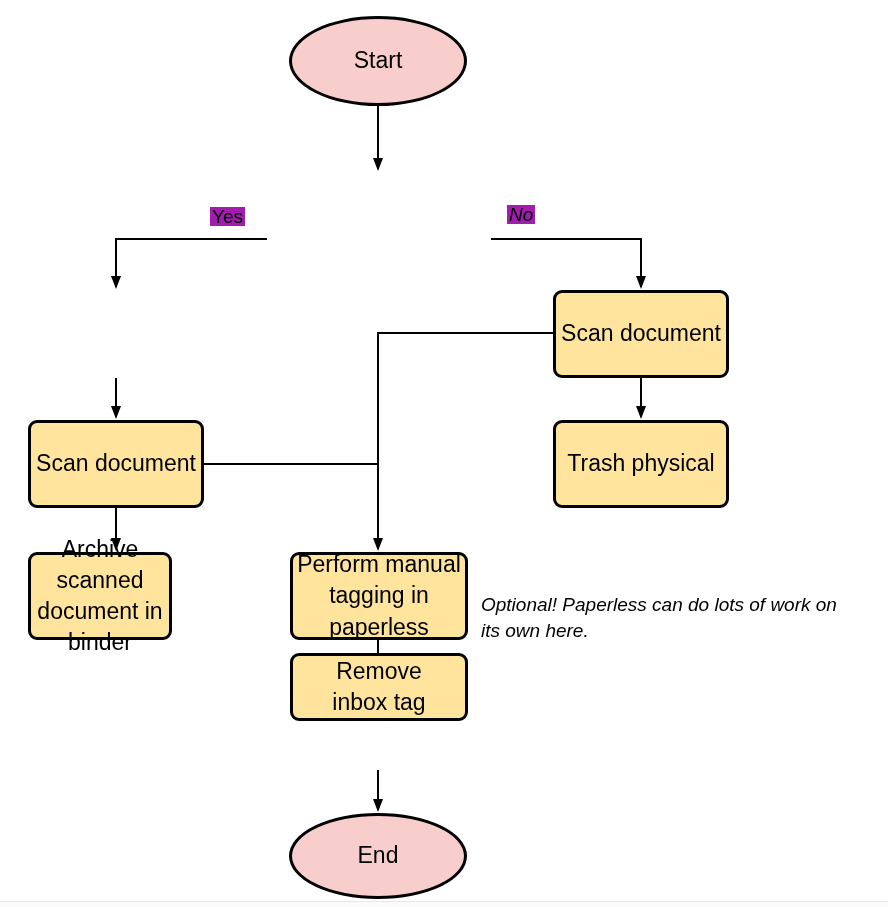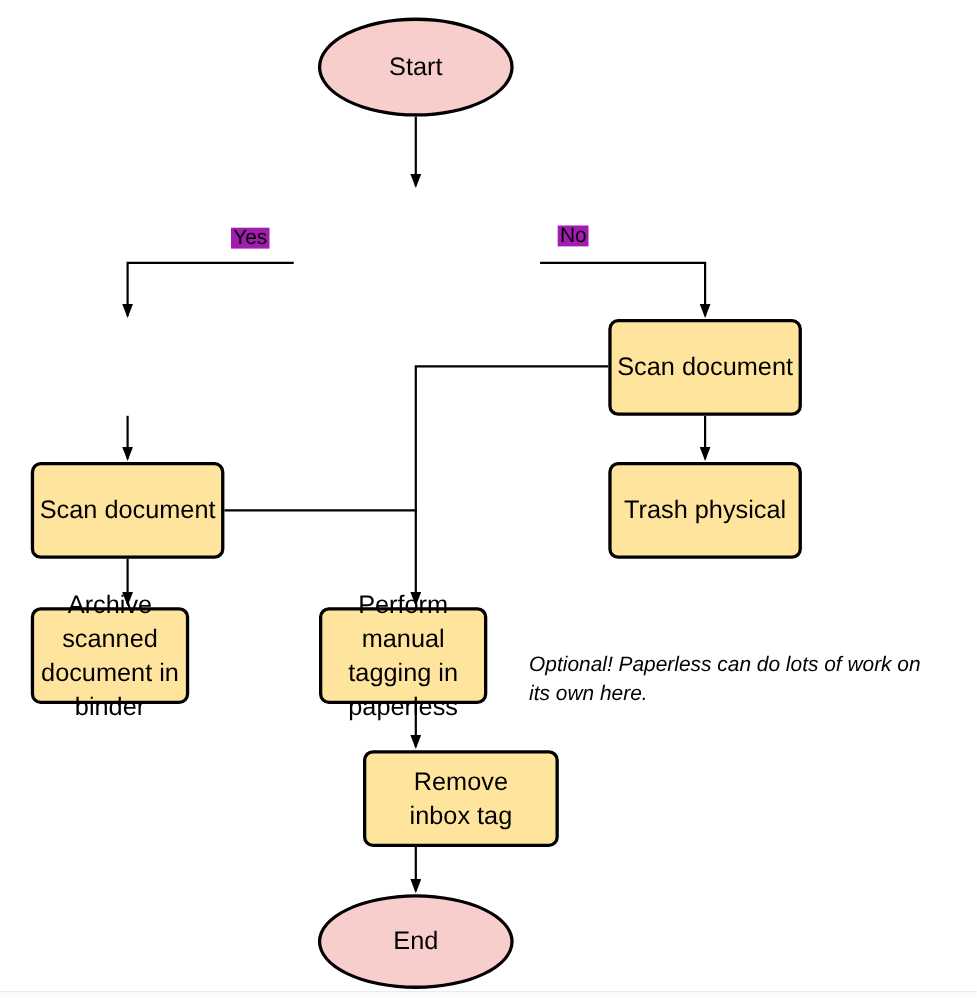--- a/index.html
+++ b/index.html
@@ -47,31 +47,31 @@
   .n-diamond{left:266px;top:171px;width:226px;height:136px;padding:0;}
   .n-diamond svg{position:absolute;left:0;top:0;width:226px;height:136px;}
   .n-diamond polygon{fill:var(--orange);stroke:var(--line);stroke-width:3;}
   .n-diamond .dlabel{position:relative;z-index:1;white-space:pre-line;}
 
   .n-write-asn{left:28px;top:290px;width:176px;height:88px;}
   .n-scan-left{left:28px;top:420px;width:176px;height:88px;}
   .n-archive{left:28px;top:552px;width:144px;height:88px;}
   .n-scan-right{left:553px;top:290px;width:176px;height:88px;}
   .n-trash{left:553px;top:420px;width:176px;height:88px;}
-  .n-tagging{left:290px;top:552px;width:153px;height:88px;}
-  .n-remove{left:290px;top:682px;width:178px;height:88px;margin-left:40px;}
+  .n-tagging{left:290px;top:552px;width:178px;height:88px;}
+  .n-remove{left:290px;top:653px;width:178px;height:68px;}
 
   .edge-label{
     position:absolute;
     font-size:19px;line-height:1;
     background:#a21caf;
     padding:0 2px;
   }
   .lbl-yes{left:210px;top:207px;}
-  .lbl-no{left:507px;top:205px;}
+  .lbl-no{left:507px;top:205px;font-style:italic;}
 
   .note{
     position:absolute;
     left:481px;top:592px;
     width:406px;
     font-size:19px;line-height:1.38;
     font-style:italic;
     white-space:pre-line;
   }
 

